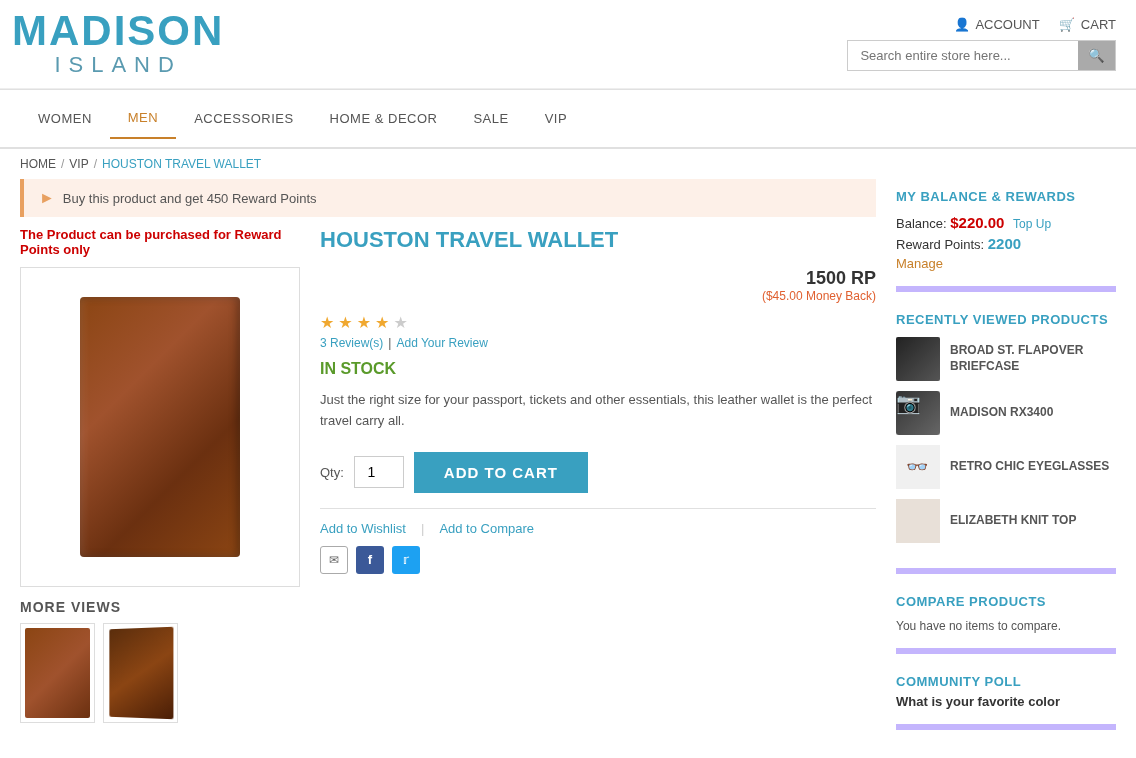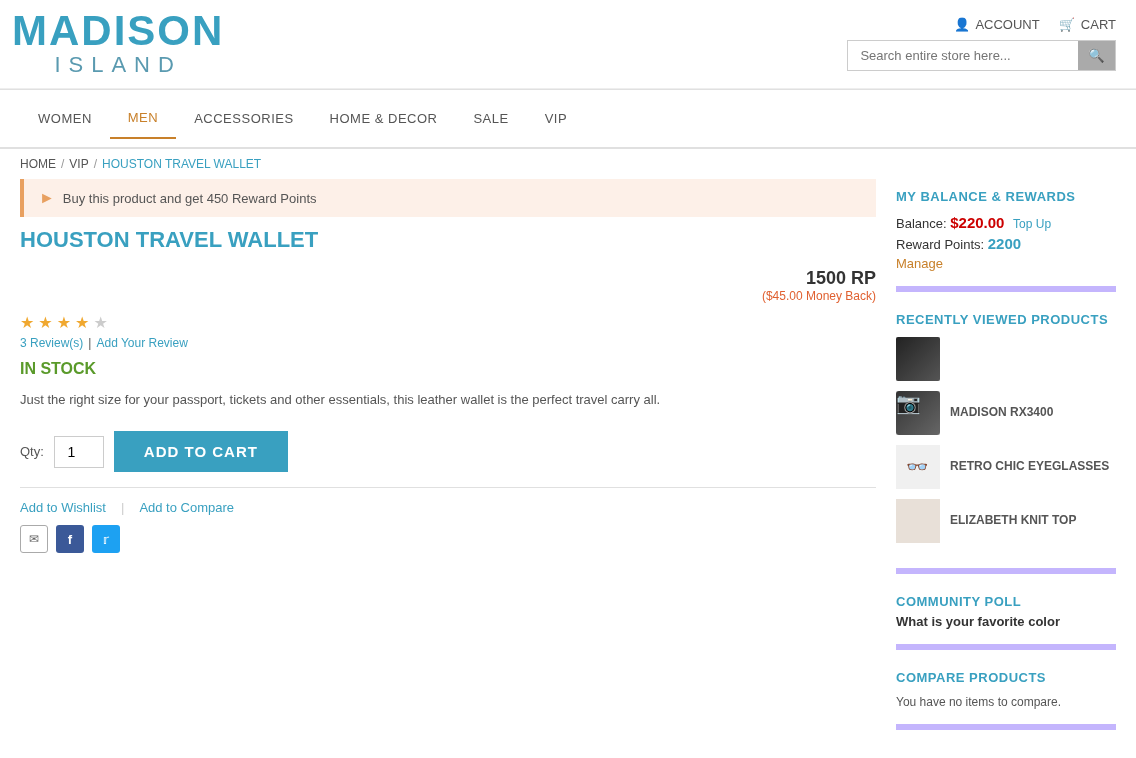--- a/index.html
+++ b/index.html
@@ -145,20 +145,35 @@
 <div class="main-content">
   <div class="product-section">
 
     <div class="reward-banner">
       <span class="reward-banner-arrow">►</span>
       <span>Buy this product and get 450 Reward Points</span>
     </div>
 
     <div class="product-area">
 
+      <div class="product-images">
+        <div class="product-notice">The Product can be purchased for Reward Points only</div>
+        <div class="main-image-box">
+          <div class="product-img-placeholder"></div>
+        </div>
+        <div class="more-views-label">MORE VIEWS</div>
+        <div class="thumb-row">
+          <div class="thumb-box">
+            <div class="thumb-img-1"></div>
+          </div>
+          <div class="thumb-box">
+            <div class="thumb-img-2"></div>
+          </div>
+        </div>
+      </div>
 
       <div class="product-detail">
         <div class="product-title">HOUSTON TRAVEL WALLET</div>
         <div class="product-price">1500 RP</div>
         <div class="product-money-back">($45.00 Money Back)</div>
 
         <div class="stars">
           <span class="star">★</span>
           <span class="star">★</span>
           <span class="star">★</span>
@@ -213,20 +228,21 @@
       <a class="manage-link">Manage</a>
     </div>
 
     <div class="sidebar-section">
       <div class="sidebar-title">RECENTLY VIEWED PRODUCTS</div>
 
       <div class="recently-item">
         <div class="recently-thumb">
           <div class="thumb-briefcase"></div>
         </div>
+        <div class="recently-name">BROAD ST. FLAPOVER BRIEFCASE</div>
       </div>
 
       <div class="recently-item">
         <div class="recently-thumb">
           <div class="thumb-camera">
             <span style="color:#aaa;font-size:20px;">📷</span>
           </div>
         </div>
         <div class="recently-name">MADISON RX3400</div>
       </div>
@@ -240,23 +256,23 @@
 
       <div class="recently-item">
         <div class="recently-thumb">
           <div class="thumb-top"></div>
         </div>
         <div class="recently-name">ELIZABETH KNIT TOP</div>
       </div>
     </div>
 
     <div class="sidebar-section">
+      <div class="sidebar-title">COMPARE PRODUCTS</div>
+      <div class="compare-text">You have no items to compare.</div>
+    </div>
+
+    <div class="sidebar-section">
       <div class="community-title">COMMUNITY POLL</div>
       <div class="community-question">What is your favorite color</div>
     </div>
 
-    <div class="sidebar-section">
-      <div class="sidebar-title">COMPARE PRODUCTS</div>
-      <div class="compare-text">You have no items to compare.</div>
-    </div>
-
   </div>
 </div>
 
 </body></html>

